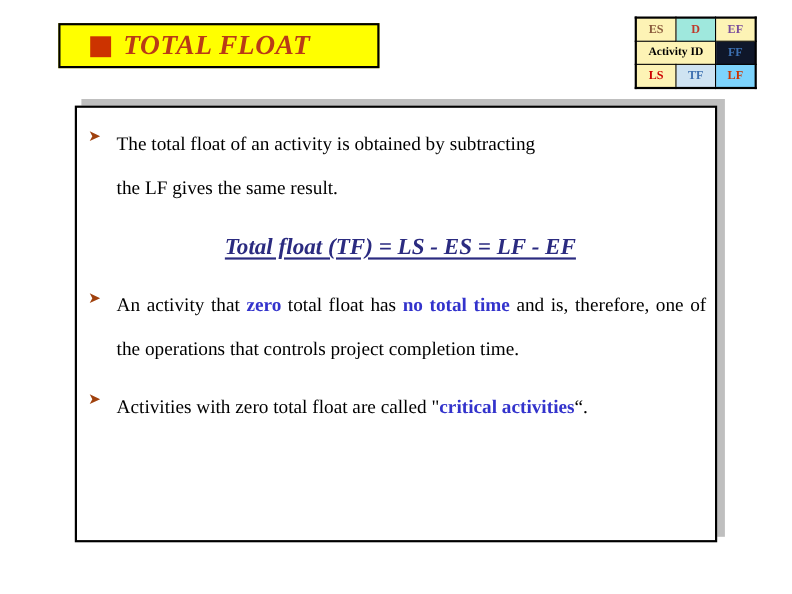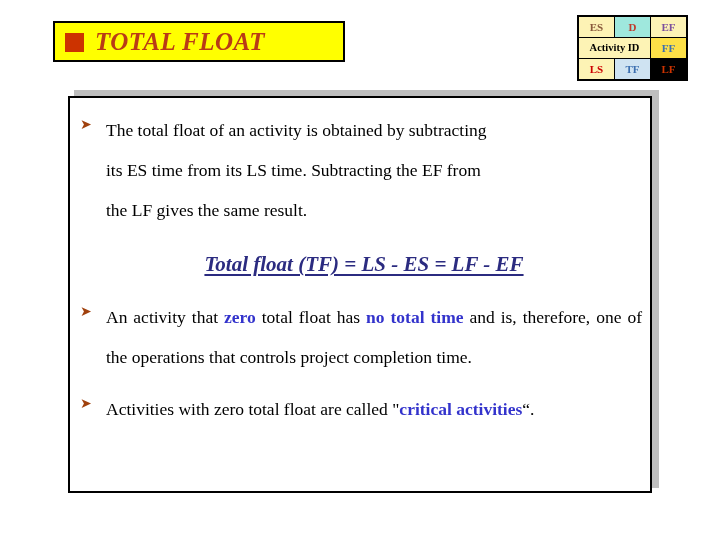--- a/index.html
+++ b/index.html
@@ -21,21 +21,21 @@
     position: absolute;
     left: 53px;
     top: 21px;
     width: 292px;
     height: 41px;
     background: #ffff00;
     border: 2px solid #000000;
     box-sizing: border-box;
     display: flex;
     align-items: center;
-    padding-left: 10px;
+    padding-left: 27px;
   }
   #title-bullet-square {
     width: 19px;
     height: 19px;
     background: #cc3300;
     flex: 0 0 auto;
     margin-right: 11px;
     margin-top: 1px;
   }
   #title-text {
@@ -168,39 +168,38 @@
 
 <table id="legend-table">
   <tbody>
     <tr>
       <td class="lg-col-a" style="background:#fdf3b5;color:#8a5a3c;">ES</td>
       <td class="lg-col-b" style="background:#9fe8dd;color:#c0392b;">D</td>
       <td class="lg-col-c" style="background:#fdf3b5;color:#7b4f9d;">EF</td>
     </tr>
     <tr>
       <td colspan="2" style="background:#fdf3b5;color:#000000;font-size:10.5px;">Activity ID</td>
-      <td class="lg-col-c" style="background:#fde047;color:#3c6fb0;margin-top:11px;">FF</td>
+      <td class="lg-col-c" style="background:#0f172a;color:#3c6fb0;margin-top:11px;">FF</td>
     </tr>
     <tr>
       <td class="lg-col-a" style="background:#fdf3b5;color:#cc0000;">LS</td>
       <td class="lg-col-b" style="background:#cfe3f2;color:#3c6fb0;">TF</td>
-      <td class="lg-col-c" style="background:#000000;color:#cc3300;">LF</td>
+      <td class="lg-col-c" style="background:#7dd3fc;color:#cc3300;">LF</td>
     </tr>
   </tbody>
 </table>
 
 <div id="content-shadow"></div>
 <div id="content-box">
   <div id="content-inner">
 
     <div class="bullet-block">
       <div class="bullet-marker">➤</div>
       <div class="bullet-body">
         <p>The total float of an activity is obtained by subtracting</p>
-        <p>its ES time from its LS time. Subtracting the EF from</p>
         <p class="lastline">the LF gives the same result.</p>
       </div>
     </div>
 
     <div class="sp-1"></div>
 
     <div id="formula-line">
       <span id="formula-text">Total float (TF) = LS - ES = LF - EF</span>
     </div>
 

